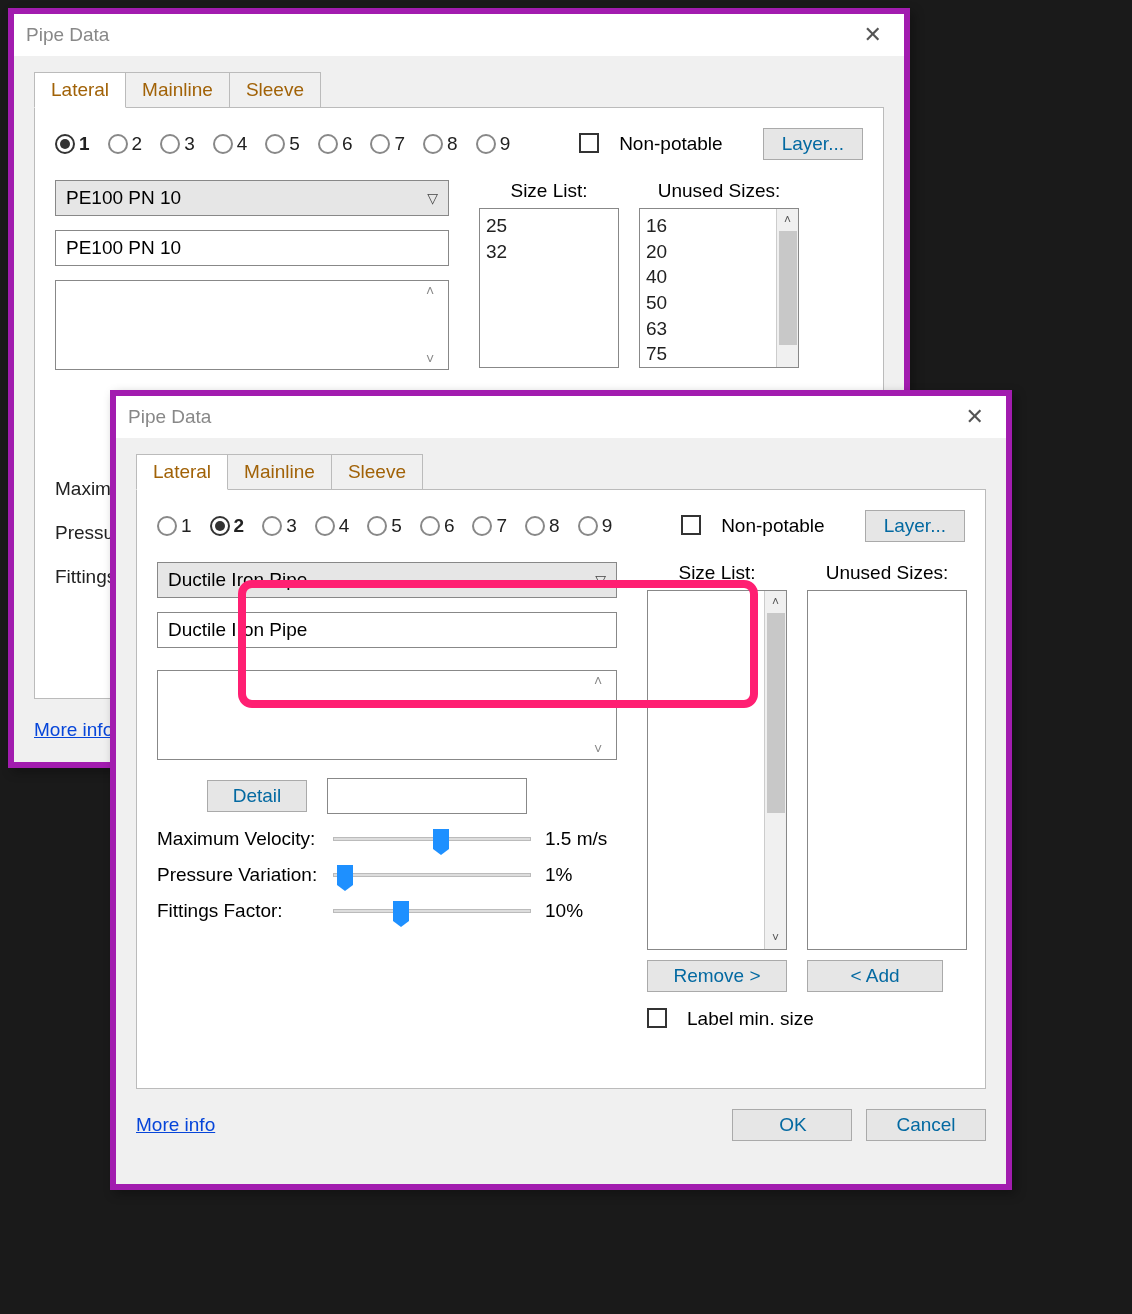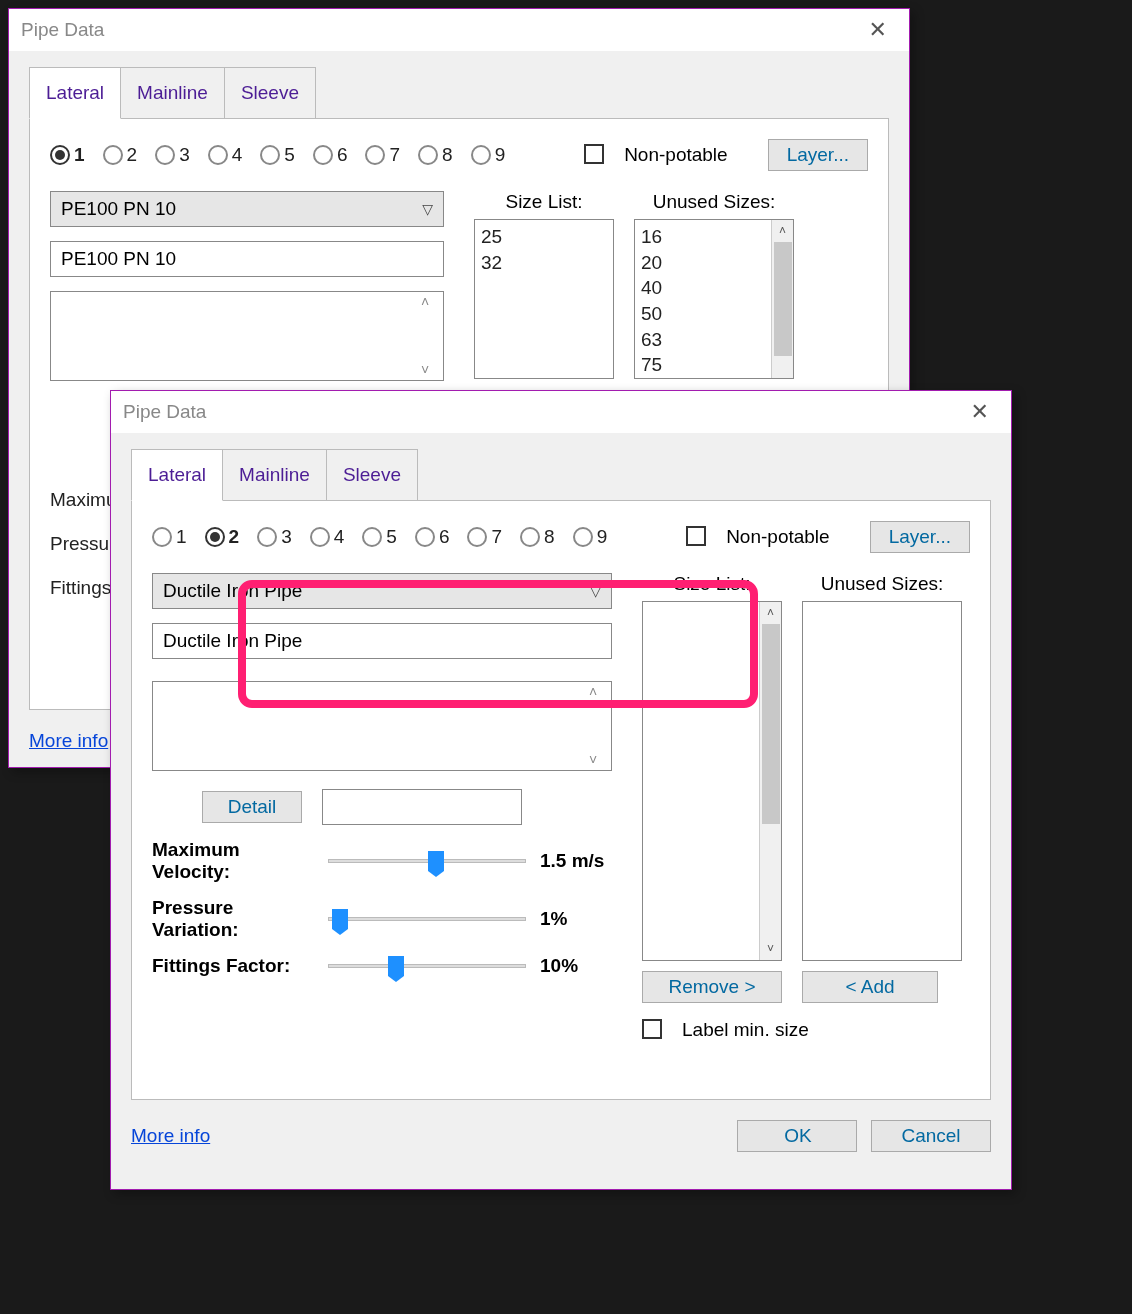--- a/index.html
+++ b/index.html
@@ -10,21 +10,21 @@
     height: 1314px;
     background: #1a1a1a;
     font-family: "Segoe UI", Tahoma, sans-serif;
     font-size: 19px;
     position: relative;
     overflow: hidden;
   }
   .dialog {
     position: absolute;
     background: #f0f0f0;
-    border: 1px solid #a21caf;
+    border: 6px solid #a21caf;
     box-shadow: 4px 4px 10px rgba(0,0,0,0.3);
   }
   .titlebar {
     height: 42px;
     background: #fff;
     display: flex;
     align-items: center;
     padding: 0 12px;
     color: #888;
   }
@@ -34,24 +34,24 @@
     font-size: 22px;
     color: #555;
     padding: 4px 10px;
   }
   .body-area { padding: 16px 20px 10px 20px; }
   .tabs {
     display: flex;
     align-items: flex-end;
   }
   .tab {
-    padding: 14px 16px;
+    padding: 6px 16px;
     border: 1px solid #bbb;
     background: #f0f0f0;
-    color: #4c1d95;
+    color: #a16207;
     margin-right: -1px;
     position: relative;
   }
   .tab.active {
     background: #fff;
     border-bottom: 1px solid #fff;
     z-index: 2;
   }
   .tab-panel {
     background: #fff;
@@ -135,21 +135,21 @@
   }
   .listbox .sb .arr {
     width:100%; height:22px; display:flex; align-items:center; justify-content:center;
     font-size:12px; color:#555; background:#f0f0f0;
   }
   .listbox .sb .thumb {
     width:18px; background:#c8c8c8; margin: 0 2px;
   }
   .label-col { color:#222; }
   .slider-row {
-    display:flex; align-items:center; gap:14px; margin-top:14px;font-weight:bold;
+    display:flex; align-items:center; gap:14px; margin-top:14px;
   }
   .slider {
     width: 220px; height: 22px; position: relative;
   }
   .slider .track {
     position:absolute; left:0; right:0; top:50%; height:4px; margin-top:-2px;
     background:#ddd; border:1px solid #bbb;
   }
   .slider .thumb {
     position:absolute; top:1px; width:16px; height:20px;

